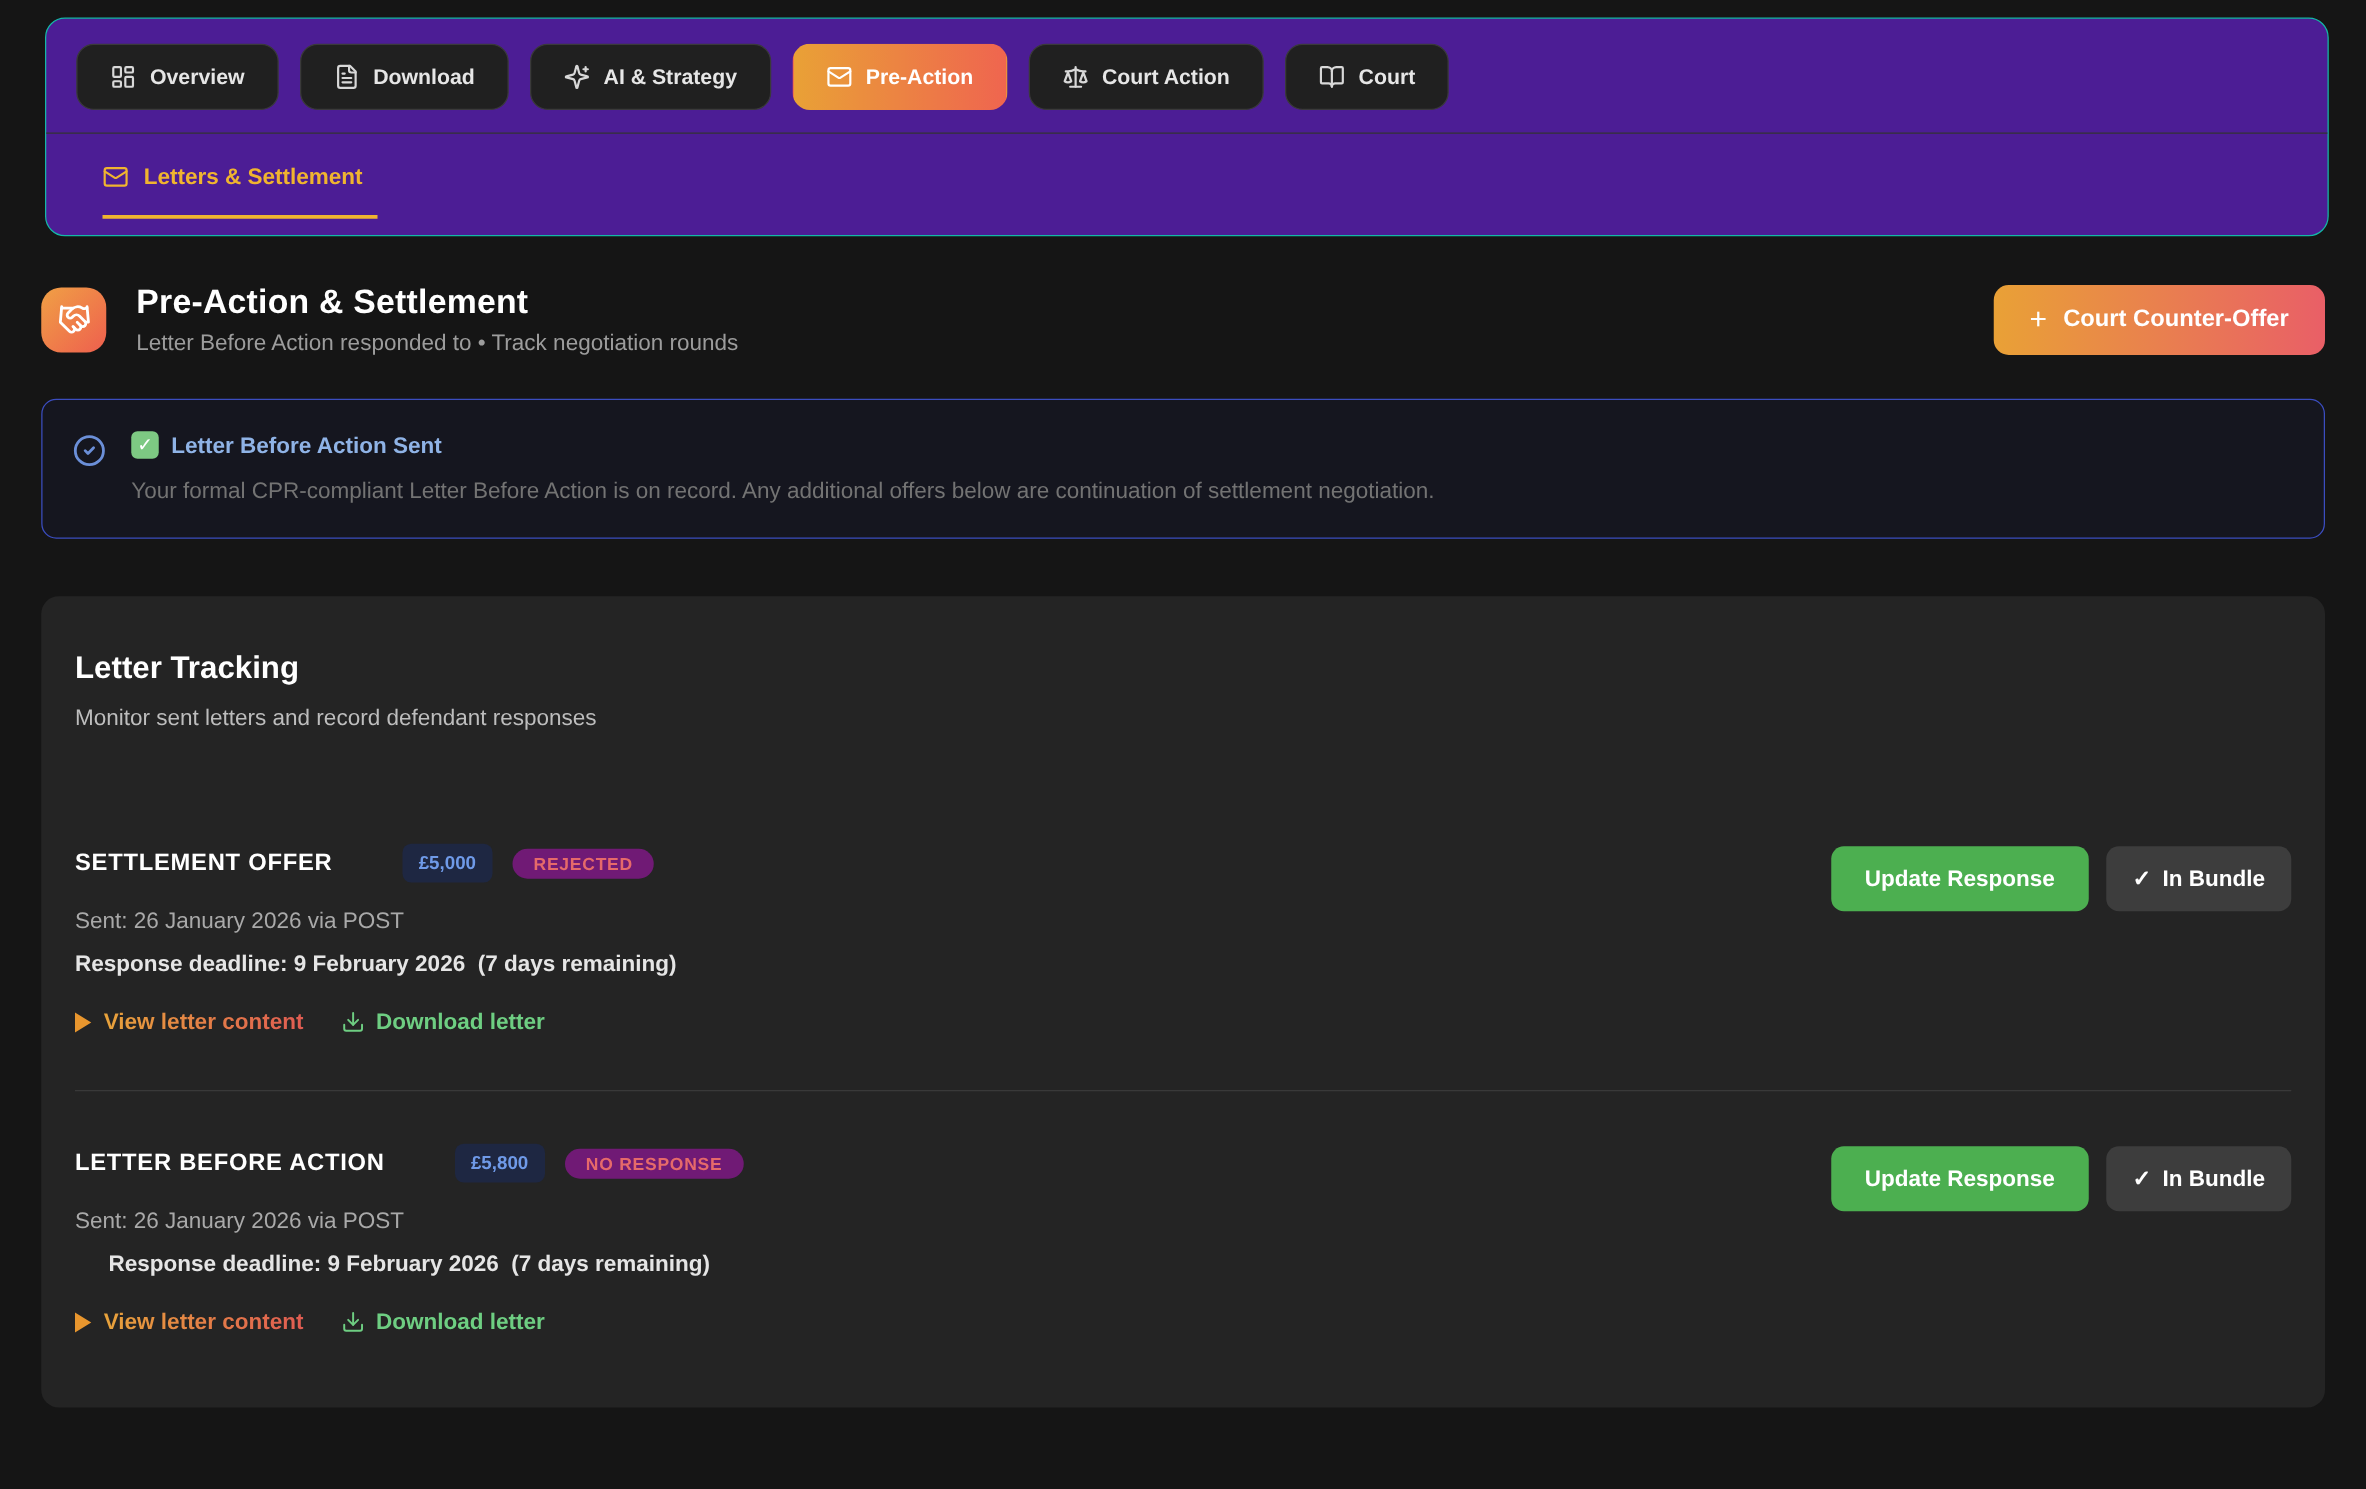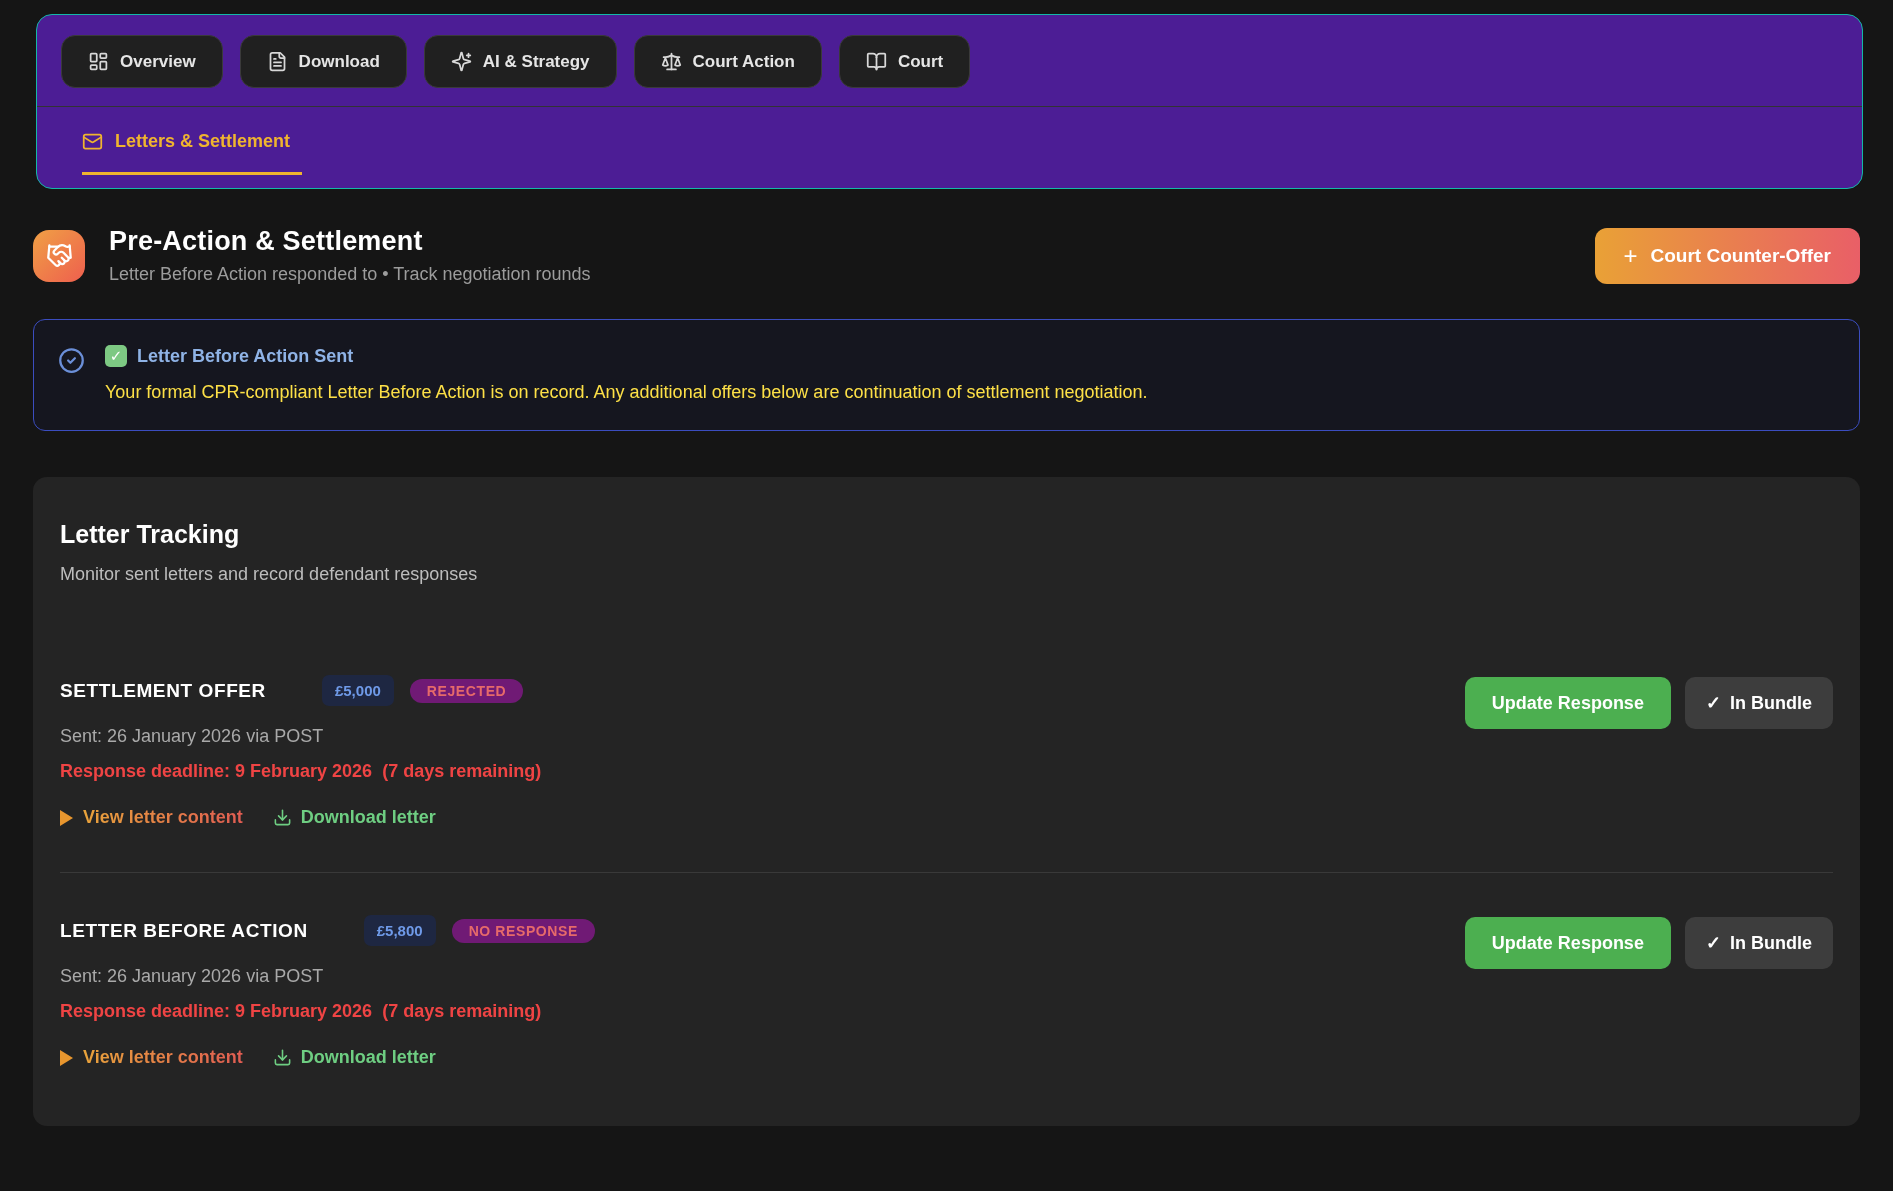--- a/index.html
+++ b/index.html
@@ -88,21 +88,21 @@
   .banner-circle-icon svg { width: 27px; height: 27px; color: #6b8fd8; }
   .banner-title-row { display: flex; align-items: center; gap: 10px; }
   .check-emoji {
     width: 22px; height: 22px; border-radius: 5px;
     background: #7dc983; color: #ffffff;
     font-size: 15px; font-weight: 700;
     display: inline-flex; align-items: center; justify-content: center;
     flex: none;
   }
   .banner-title { color: #8fb3e6; font-size: 18px; font-weight: 700; }
-  .banner-msg { color: #fde047; font-size: 18px; margin-top: 15px; }
+  .banner-msg { color: #737373; font-size: 18px; margin-top: 15px; }
 
   
   .track-card {
     margin: 46px 33px 0 33px;
     background: #242424;
     border-radius: 14px;
     padding: 43px 27px 14px 27px;
   }
   .track-title { font-size: 25px; font-weight: 700; color: #ffffff; }
   .track-sub { font-size: 18px; color: #bdbdbd; margin-top: 15px; }
@@ -122,21 +122,21 @@
     background: #1e2742; color: #6f9ae8;
     font-size: 15px; font-weight: 700;
     padding: 7px 13px; border-radius: 7px; margin-left: 40px;
   }
   .status-badge {
     background: #701a75; color: #e66a6a;
     font-size: 14px; font-weight: 700; letter-spacing: .6px;
     padding: 4px 17px; border-radius: 999px;
   }
   .lr-sent { margin-top: 20px; font-size: 18px; color: #a9a9a9; }
-  .lr-deadline { margin-top: 14px; font-size: 18px; font-weight: 600; color: #ef4444; }
+  .lr-deadline { margin-top: 14px; font-size: 18px; font-weight: 600; color: #e5e5e5; text-align: center; }
   .lr-remaining { margin-left: 10px; }
   .lr-links { margin-top: 25px; display: flex; align-items: center; gap: 30px; }
   .link-view {
     display: inline-flex; align-items: center; gap: 10px;
     cursor: pointer; text-decoration: none;
   }
   .play-icon {
     width: 0; height: 0;
     border-top: 8px solid transparent;
     border-bottom: 8px solid transparent;
@@ -198,20 +198,27 @@
 
     <button class="nav-btn">
       <svg viewBox="0 0 24 24" fill="none" stroke="currentColor" stroke-width="2" stroke-linecap="round" stroke-linejoin="round">
           <path d="M9.9 15.5a2 2 0 0 0-1.4-1.4l-6.1-1.6a.5.5 0 0 1 0-1l6.1-1.6a2 2 0 0 0 1.4-1.4l1.6-6.1a.5.5 0 0 1 1 0l1.6 6.1a2 2 0 0 0 1.4 1.4l6.1 1.6a.5.5 0 0 1 0 1l-6.1 1.6a2 2 0 0 0-1.4 1.4l-1.6 6.1a.5.5 0 0 1-1 0z"></path>
           <path d="M20 3v4"></path>
           <path d="M22 5h-4"></path>
         </svg>
       <span>AI &amp; Strategy</span>
     </button>
 
+    <button class="nav-btn active">
+      <svg viewBox="0 0 24 24" fill="none" stroke="currentColor" stroke-width="2" stroke-linecap="round" stroke-linejoin="round">
+          <rect width="20" height="16" x="2" y="4" rx="2"></rect>
+          <path d="m22 7-8.97 5.7a1.94 1.94 0 0 1-2.06 0L2 7"></path>
+        </svg>
+      <span>Pre-Action</span>
+    </button>
 
     <button class="nav-btn">
       <svg viewBox="0 0 24 24" fill="none" stroke="currentColor" stroke-width="2" stroke-linecap="round" stroke-linejoin="round">
           <path d="m16 16 3-8 3 8c-.87.65-1.92 1-3 1s-2.13-.35-3-1Z"></path>
           <path d="m2 16 3-8 3 8c-.87.65-1.92 1-3 1s-2.13-.35-3-1Z"></path>
           <path d="M7 21h10"></path>
           <path d="M12 3v18"></path>
           <path d="M3 7h2c2 0 5-1 7-2 2 1 5 2 7 2h2"></path>
         </svg>
       <span>Court Action</span>

